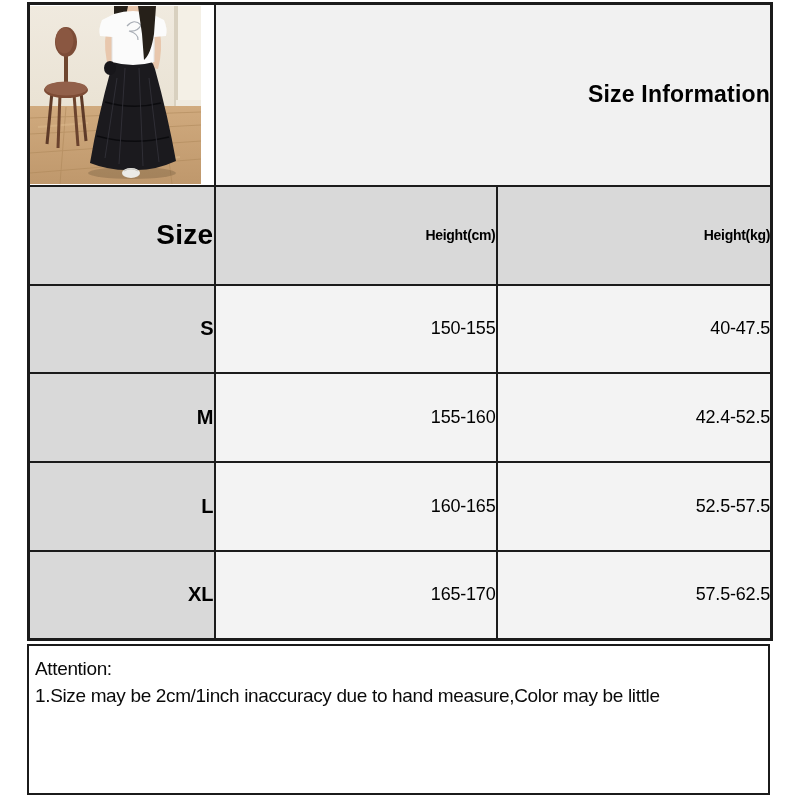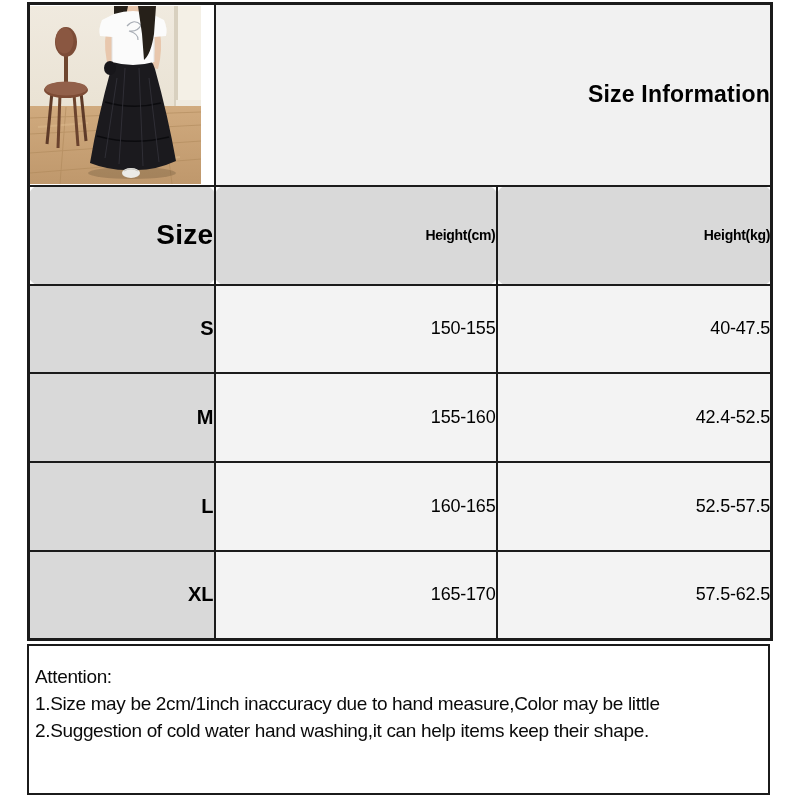--- a/index.html
+++ b/index.html
@@ -15,29 +15,29 @@
   }
   table.size-table td{
     border:2px solid #1b1b1b;text-align:right;vertical-align:middle;
     padding:0;overflow:hidden;
   }
   td.photo-cell{background:#ffffff;vertical-align:top;text-align:left;}
   td.photo-cell svg{display:block;}
   td.title-cell{
     background:#f1f1f1;font-size:23px;font-weight:bold;letter-spacing:0.2px;
   }
-  tr.hdr td{background:#d9d9d9;font-weight:bold;border-radius:10px;}
+  tr.hdr td{background:#d9d9d9;font-weight:bold;}
   td.size-hdr{font-size:28px;letter-spacing:0.3px;}
   td.col-hdr{font-size:14px;letter-spacing:-0.3px;}
   td.size-lbl{background:#d9d9d9;font-weight:bold;font-size:20px;}
   td.val{background:#f3f3f3;font-weight:normal;font-size:18px;letter-spacing:-0.2px;}
   .attention-box{
     box-sizing:border-box;width:743px;height:151px;margin-top:3px;
     border:2px solid #1b1b1b;background:#ffffff;
-    padding:17px 6px 0 6px;
+    padding:9px 6px 0 6px;
   }
   .attn-line{
     font-size:19px;line-height:27px;letter-spacing:-0.35px;
     white-space:nowrap;color:#0a0a0a;
   }
 </style>
 </head>
 <body>
 
 <div class="sheet">
@@ -155,16 +155,15 @@
       <td class="size-lbl">XL</td>
       <td class="val">165-170</td>
       <td class="val">57.5-62.5</td>
     </tr>
   </tbody>
     </table>
 
   <div class="attention-box">
     <div class="attn-line">Attention:</div>
     <div class="attn-line">1.Size may be 2cm/1inch inaccuracy due to hand measure,Color may be little</div>
-    <div class="attn-line">2.Suggestion of cold water hand washing,it can help items keep their shape.</div>
   </div>
 
 </div>
 
 </body></html>

